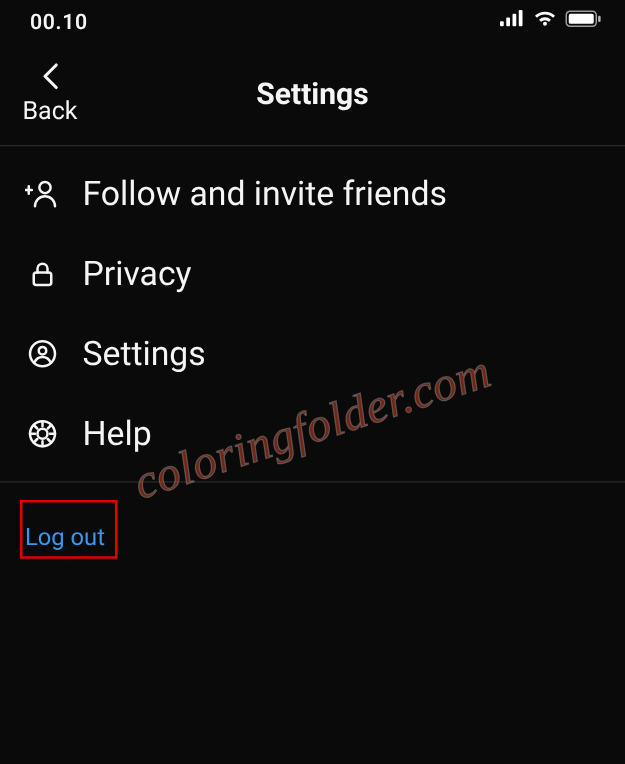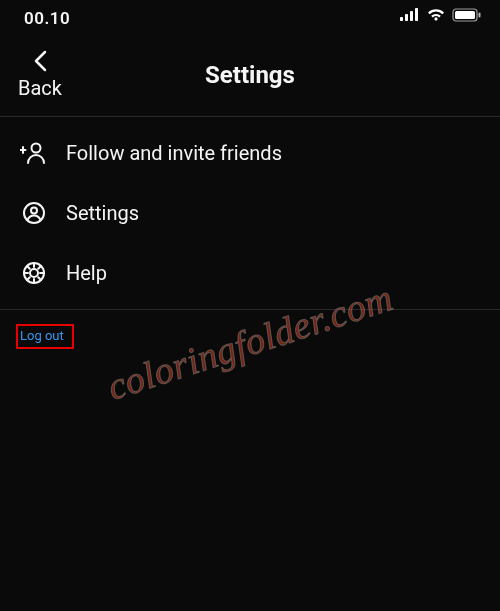--- a/index.html
+++ b/index.html
@@ -50,28 +50,28 @@
     padding: 16px 20px;
   }
   .menu-icon {
     width: 28px;
     height: 28px;
     display: flex;
     align-items: center;
     justify-content: center;
     color: #f5f5f5;
   }
-  .menu-label { font-size: 20px; font-weight: 400; }
+  .menu-label { font-size: 27px; font-weight: 400; }
   .logout-row { padding: 14px 16px; }
   .logout-link {
     color: #3897f0;
-    font-size: 13px;
+    font-size: 19px;
     display: inline-block;
     border: 2px solid #e80000;
-    padding: 2px 8px 4px 2px;
+    padding: 16px 8px 4px 2px;
   }
   .watermark {
     position: absolute;
     left: 50%;
     top: 56%;
     transform: translate(-50%, -50%) rotate(-18deg);
     font-size: 38px;
     font-family: "Times New Roman", serif;
     font-style: italic;
     color: rgba(200, 60, 30, 0.55);
@@ -130,20 +130,29 @@
       <svg width="28" height="28" viewBox="0 0 28 28" fill="none" stroke="#f5f5f5" stroke-width="2" stroke-linecap="round" stroke-linejoin="round">
           <circle cx="16" cy="9" r="4.5"></circle>
           <path d="M8 24c0-4.4 3.6-8 8-8s8 3.6 8 8"></path>
           <path d="M3 8v6M0.5 11h5"></path>
         </svg>
     </span>
     <span class="menu-label">Follow and invite friends</span>
   </div>
 
 
+  <div class="menu-item">
+    <span class="menu-icon">
+      <svg width="26" height="26" viewBox="0 0 26 26" fill="none" stroke="#f5f5f5" stroke-width="2" stroke-linecap="round" stroke-linejoin="round">
+          <rect x="6" y="12" width="14" height="10" rx="2"></rect>
+          <path d="M9 12V9a4 4 0 0 1 8 0v3"></path>
+        </svg>
+    </span>
+    <span class="menu-label">Privacy</span>
+  </div>
 
   <div class="menu-item">
     <span class="menu-icon">
       <svg width="26" height="26" viewBox="0 0 26 26" fill="none" stroke="#f5f5f5" stroke-width="2" stroke-linecap="round" stroke-linejoin="round">
           <circle cx="13" cy="13" r="10"></circle>
           <circle cx="13" cy="10.5" r="3"></circle>
           <path d="M6.5 20c1.3-3 4-4.5 6.5-4.5s5.2 1.5 6.5 4.5"></path>
         </svg>
     </span>
     <span class="menu-label">Settings</span>

